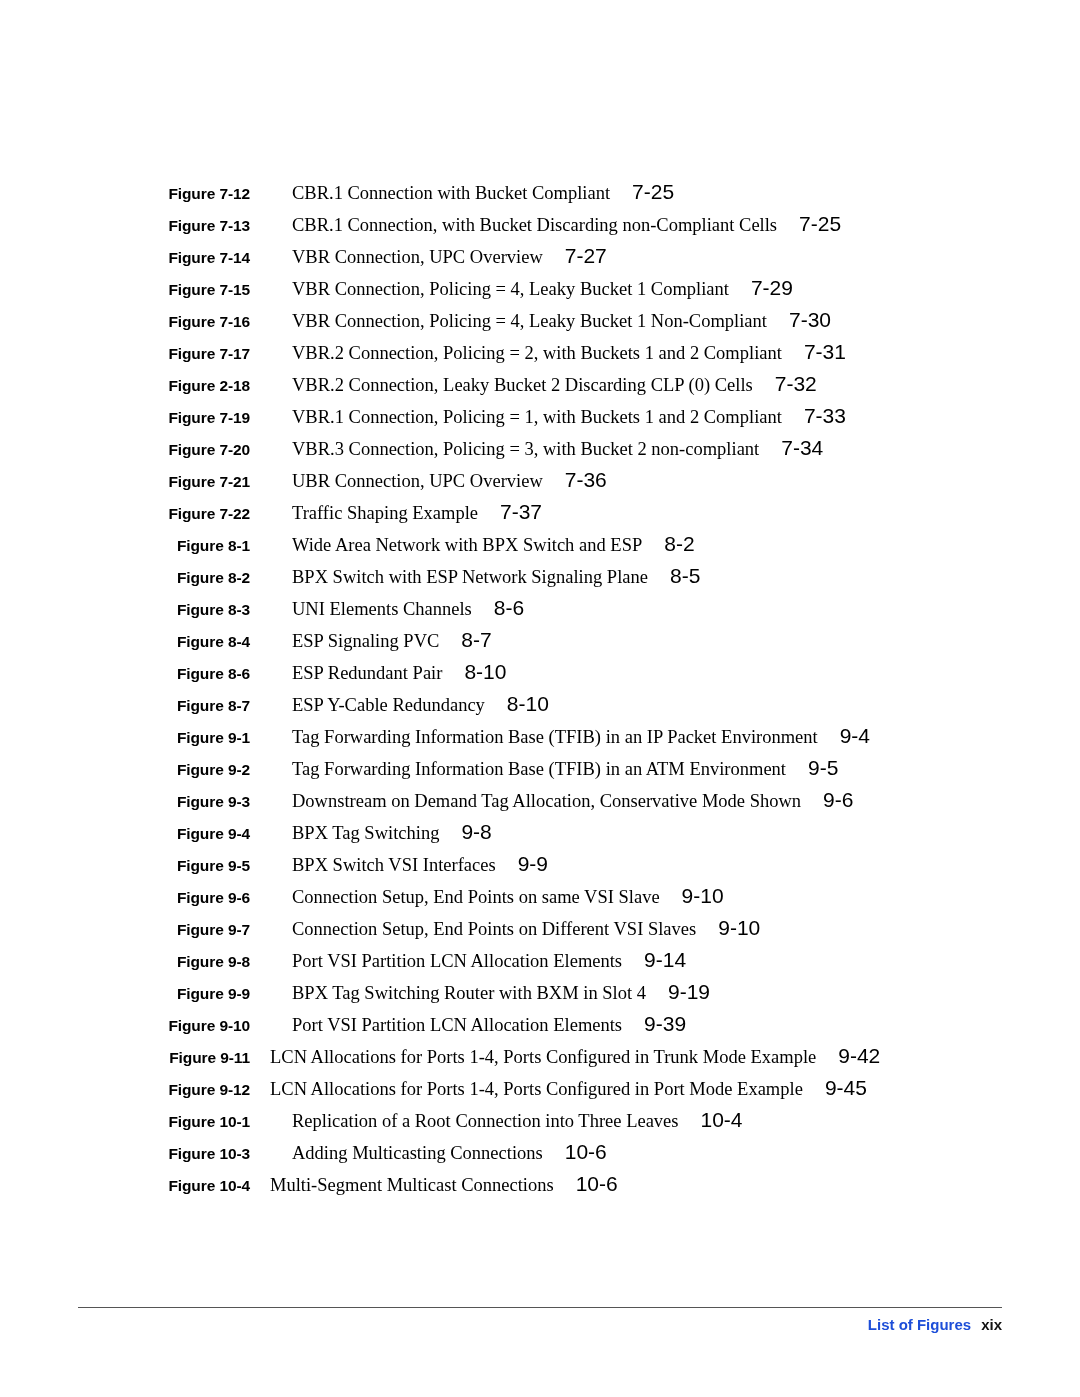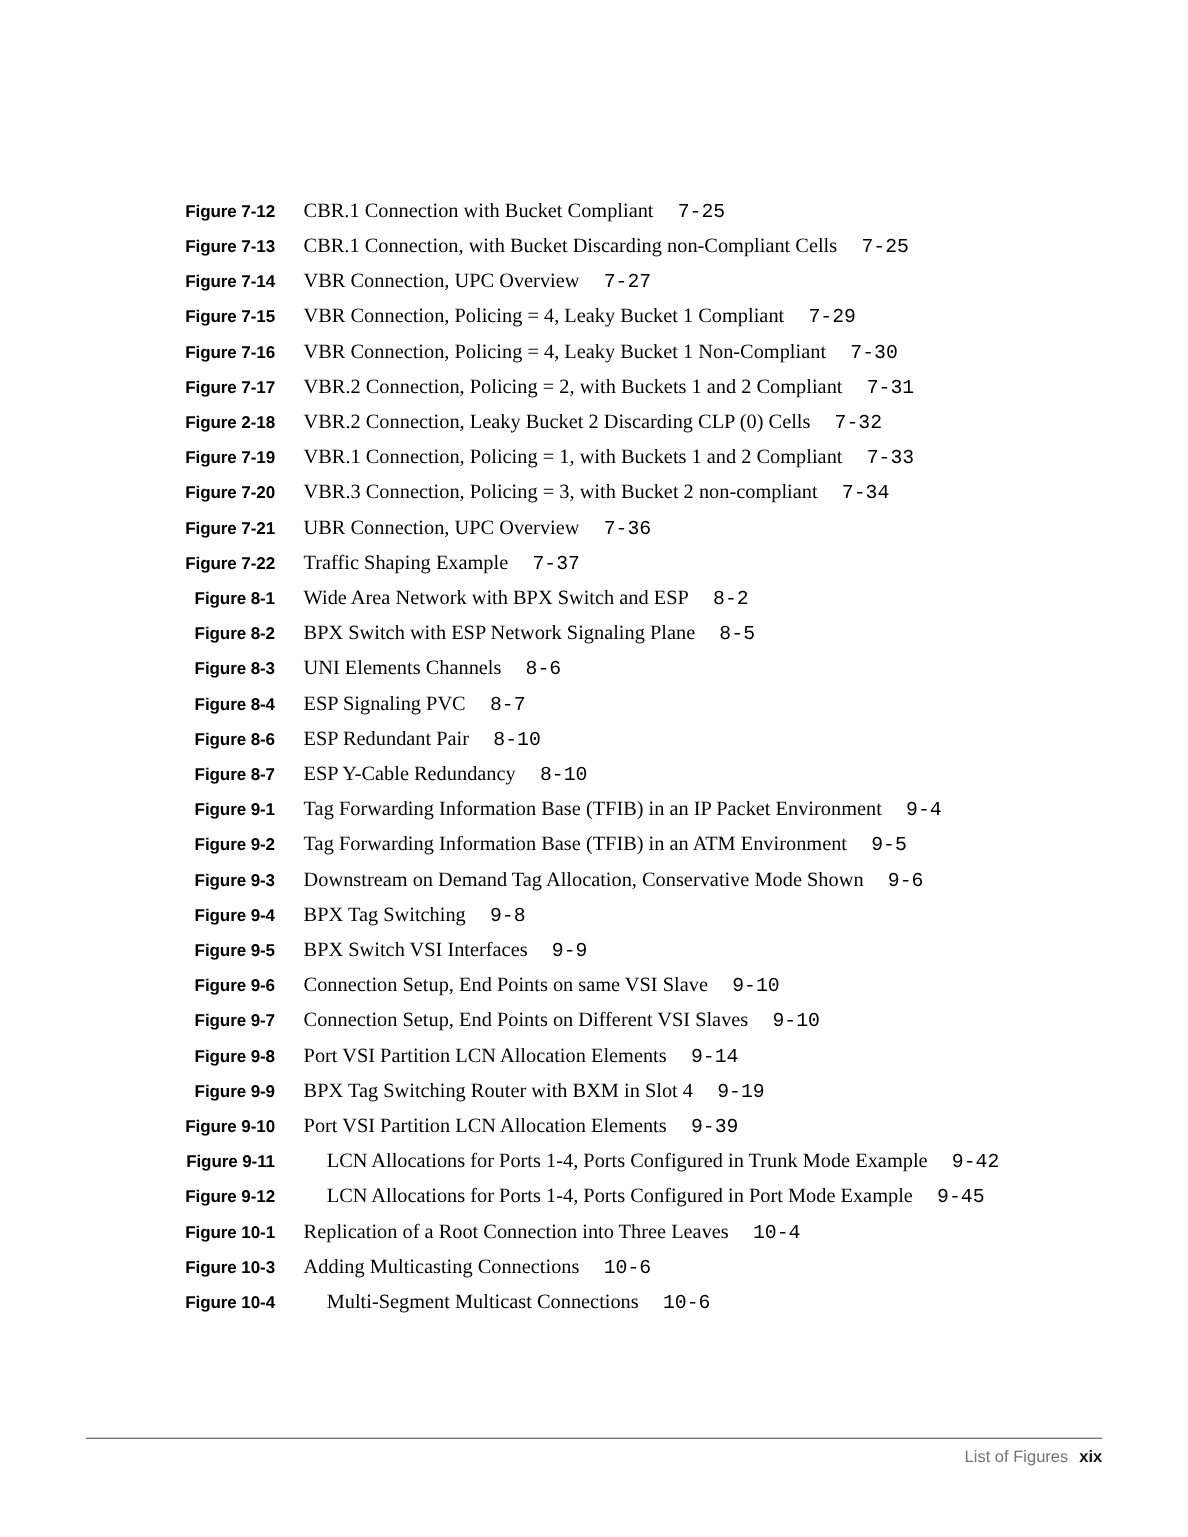--- a/index.html
+++ b/index.html
@@ -39,35 +39,35 @@
     text-align: right;
     font-family: "Liberation Sans", "DejaVu Sans", sans-serif;
     font-weight: bold;
     font-size: 15.5px;
     color: #000000;
     letter-spacing: -0.1px;
   }
 
   .fig-desc {
     flex: 0 0 auto;
-    margin-left: 26px;       
+    margin-left: 42px;       
     font-family: "Liberation Serif", "DejaVu Serif", serif;
     font-size: 18.5px;
     color: #000000;
   }
 
   
   .lof-row.indent .fig-desc {
-    margin-left: 47px;
+    margin-left: 20px;
   }
 
   .fig-page {
     margin-left: 22px;
-    font-family: Liberation Mono, monospace;
-    font-size: 18px;
+    font-family: Liberation Sans, sans-serif;
+    font-size: 21px;
     color: #000000;
   }
 
   .footer-rule {
     position: absolute;
     left: 78px;
     top: 1307px;
     width: 924px;
     height: 0;
     border-top: 1.5px solid #555555;
@@ -77,21 +77,22 @@
     position: absolute;
     left: 78px;
     top: 1316px;
     width: 924px;
     text-align: right;
     font-family: "Liberation Sans", "DejaVu Sans", sans-serif;
     font-size: 15px;
     color: #333333;
   }
   .footer .footer-title {
-    color: #737373;
+    color: #1d4ed8;
+    font-weight: bold;
   }
   .footer .footer-pagenum {
     font-weight: bold;
     margin-left: 10px;
     color: #111111;
   }
 </style>
 </head>
 <body>
 

